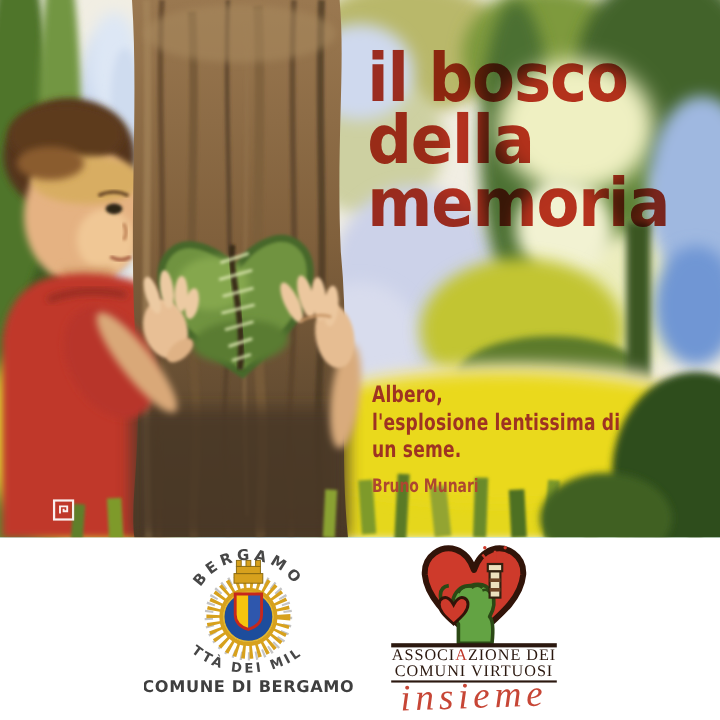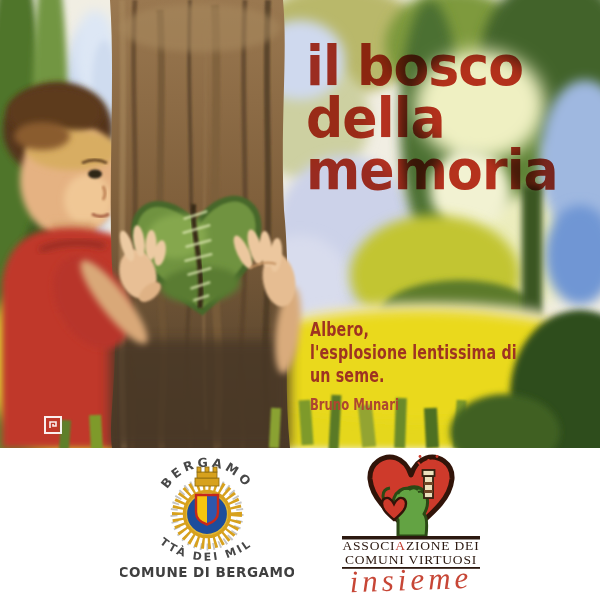--- a/index.html
+++ b/index.html
@@ -15,21 +15,21 @@
   .quote{position:absolute;left:310px;top:318px;z-index:5;color:#9e3322;
          transform:scaleX(.75);transform-origin:left top;}
   .quote .q-line{font-weight:bold;font-size:19px;line-height:23px;letter-spacing:.2px;}
   .quote .q-author{margin-top:9px;font-weight:bold;font-size:15.5px;color:#ad4730;}
 
   .signature{position:absolute;left:44px;top:416px;z-index:6;width:18px;height:18px;opacity:.92;}
 
   .footer{position:absolute;left:0;top:448px;width:600px;height:152px;background:#ffffff;}
   .logo{position:absolute;}
   .logo-bergamo{left:120px;top:-2px;width:174px;height:140px;}
-  .logo-virtuosi{left:332px;top:0px;width:170px;height:150px;}
+  .logo-virtuosi{left:316px;top:0px;width:170px;height:150px;}
   svg text{font-family:"DejaVu Sans",sans-serif;}
   svg .serif{font-family:"Liberation Serif","DejaVu Serif",serif;}
 </style>
 </head>
 <body>
 
 <div class="poster">
 
   <div class="illustration">
     <svg class="art" width="600" height="448" viewBox="0 0 600 448">

